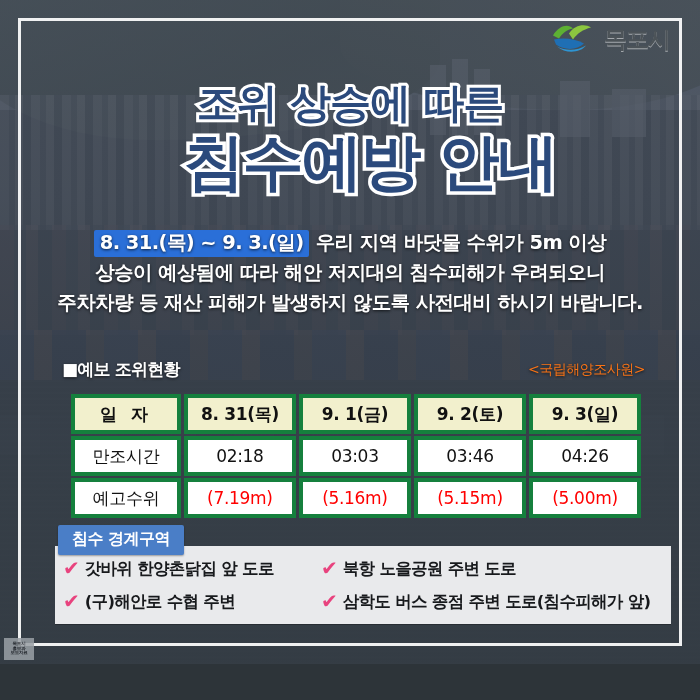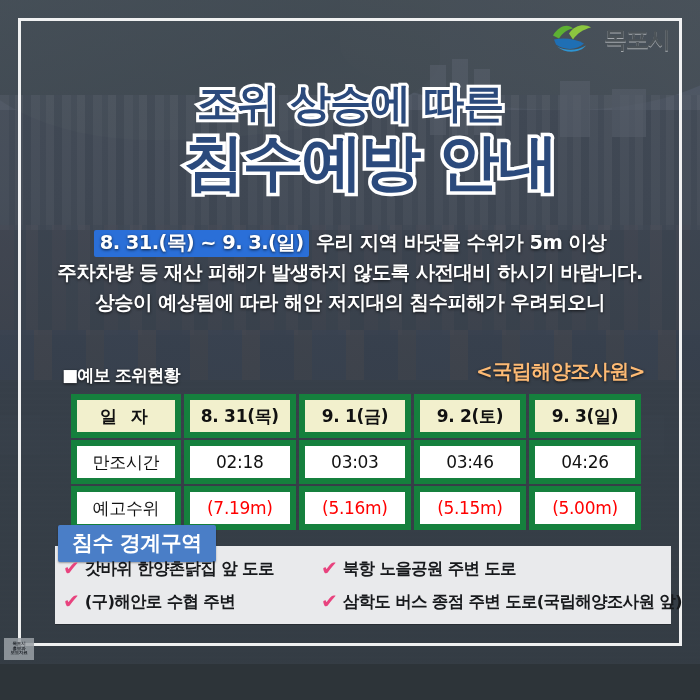--- a/index.html
+++ b/index.html
@@ -132,31 +132,31 @@
   
   .sec-head{
     position:absolute;left:62px;right:55px;top:358px;
     display:flex;align-items:flex-end;justify-content:space-between;
   }
   .sec-title{
     color:#fff;font-size:17px;font-weight:bold;letter-spacing:-.8px;
     text-shadow:0 1px 3px rgba(0,0,0,.7);
   }
   .sec-src{
-    color:#fdba74;font-size:20px;font-weight:bold;letter-spacing:-.5px;
+    color:#f97316;font-size:14px;font-weight:normal;letter-spacing:-.5px;
     text-shadow:0 1px 3px rgba(0,0,0,.7);padding-bottom:2px;
   }
 
   
   .tide-table{
     position:absolute;left:68px;top:392px;width:576px;
     border-collapse:separate;border-spacing:3px 2px;
   }
   .tide-table td{
-    border:6px solid #15803d;
+    border:4px solid #15803d;
     text-align:center;
     font-size:17px;
     height:30px;
     background:#ffffff;
     color:#111111;
     letter-spacing:-.3px;
     font-weight:normal;
   }
   .tide-table tr.hdr td{
     background:#f2f0cd;font-weight:bold;font-size:17px;
@@ -169,21 +169,21 @@
 
   
   .zone-panel{
     position:absolute;left:55px;top:546px;width:616px;height:78px;
     background:#e9eaec;
     box-shadow:0 1px 0 rgba(0,0,0,.25);
   }
   .zone-badge{
     position:absolute;left:58px;top:525px;
     background:#4a7ec7;color:#ffffff;
-    font-size:21px;font-weight:bold;letter-spacing:-.5px;
+    font-size:16px;font-weight:bold;letter-spacing:-.5px;
     padding:4px 14px 5px;border-radius:2px;
     box-shadow:0 1px 2px rgba(0,0,0,.35);
   }
   .zone-rows{
     position:absolute;left:55px;top:548px;width:616px;
     padding:4px 0 0 8px;box-sizing:border-box;
   }
   .zone-row{display:flex;align-items:center;height:33px;}
   .zone-item{display:flex;align-items:center;gap:5px;}
   .zone-item .chk{
@@ -244,22 +244,22 @@
   <div class="headline">
     <div class="h-line1">조위 상승에 따른</div>
     <div class="h-line2">침수예방 안내</div>
   </div>
 
   <div class="intro">
     <div>
       <span class="date-hl">8. 31.(목) ~ 9. 3.(일)</span>
       <span>우리 지역 바닷물 수위가 5m 이상</span>
     </div>
+    <div>상승이 예상됨에 따라 해안 저지대의 침수피해가 우려되오니</div>
     <div>주차차량 등 재산 피해가 발생하지 않도록 사전대비 하시기 바랍니다.</div>
-    <div>상승이 예상됨에 따라 해안 저지대의 침수피해가 우려되오니</div>
   </div>
 
   <div class="sec-head">
     <div class="sec-title">■예보 조위현황</div>
     <div class="sec-src">&lt;국립해양조사원&gt;</div>
   </div>
 
   <table class="tide-table">
     <colgroup>
         <col class="c0">
@@ -306,21 +306,21 @@
         <span class="txt">북항 노을공원 주변 도로</span>
       </div>
     </div>
     <div class="zone-row">
       <div class="zone-item zi-a">
         <span class="chk">✔</span>
         <span class="txt">(구)해안로 수협 주변</span>
       </div>
       <div class="zone-item zi-b">
         <span class="chk">✔</span>
-        <span class="txt">삼학도 버스 종점 주변 도로(국립해양조사원 앞)</span>
+        <span class="txt">삼학도 버스 종점 주변 도로(침수피해가 앞)</span>
       </div>
     </div>
   </div>
 
   <div class="watermark">
     <span>목포시</span>
     <span>홍보과</span>
     <span>보도자료</span>
   </div>
 

